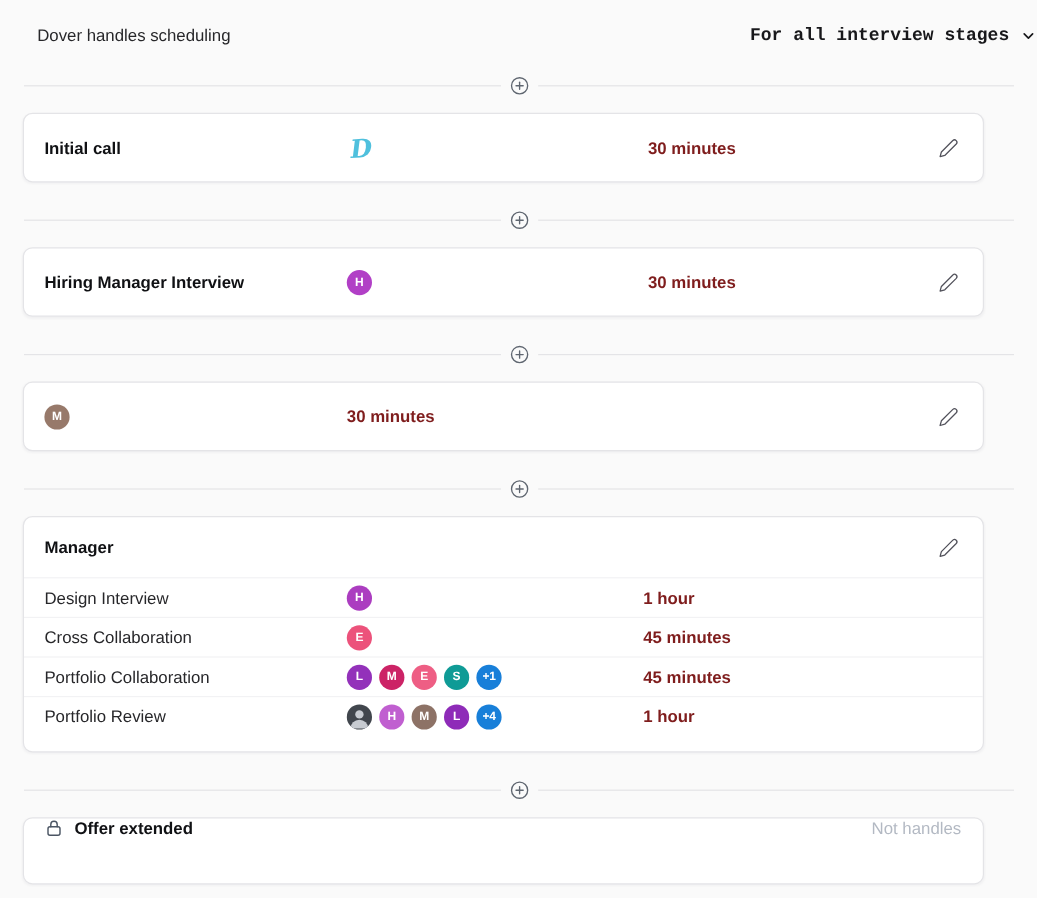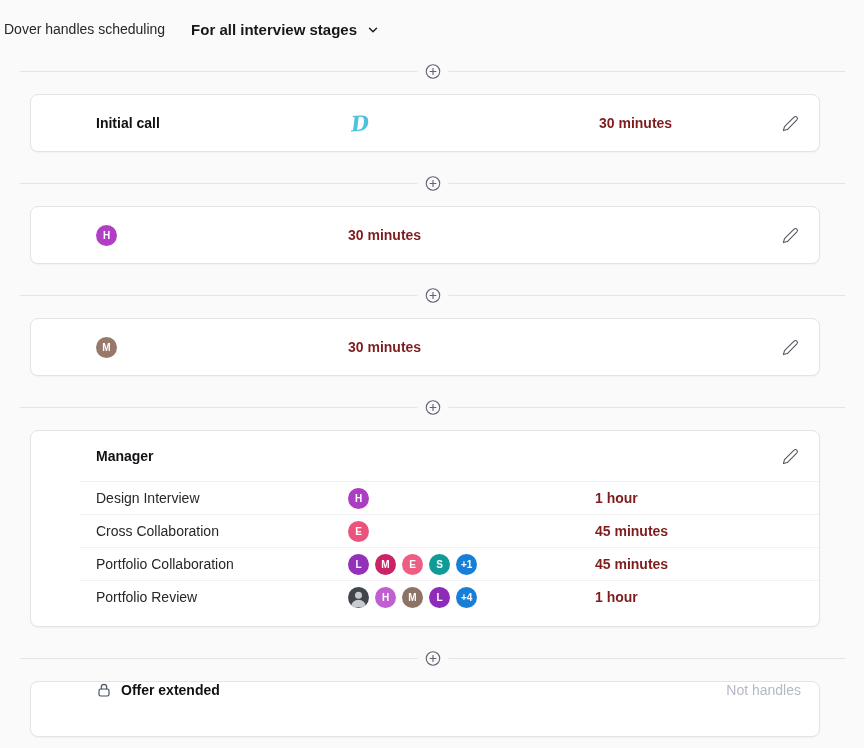--- a/index.html
+++ b/index.html
@@ -14,33 +14,34 @@
     width: 864px;
     height: 748px;
     background: #fafafa;
     overflow: hidden;
   }
 
   
   .header {
     display: flex;
     align-items: center;
-    padding: 18px 0 0 4px;
+    padding: 18px 0 0 31px;
     height: 40px;
+    justify-content: space-between;
   }
   .header-label { font-size: 14px; color: #27272a; }
   .dropdown {
     display: flex;
     align-items: center;
     gap: 9px;
     margin-left: 26px;
     background: none;
     border: none;
     cursor: pointer;
-    font-family: Liberation Sans, sans-serif;
+    font-family: Liberation Mono, monospace;
     font-size: 15px;
     font-weight: 700;
     color: #18181b;
     padding: 0;
   }
   .dropdown svg { display: block; margin-top: 2px; }
 
   
   .stage-divider {
     position: relative;
@@ -68,26 +69,25 @@
     padding: 0;
     border: none;
     background: none;
     cursor: pointer;
     color: #5f6670;
   }
   .plus-btn svg { display: block; }
 
   
   .card {
-    margin: 0 44px 0 30px;
+    margin: 0 44px 0 19px;
     background: #ffffff;
     border: 1px solid #e4e4e7;
     border-radius: 8px;
     box-shadow: 0 1px 2px rgba(16,24,40,.04);
-    padding-left: 48px;
   }
   .main-row {
     display: grid;
     grid-template-columns: 252px 251px 1fr auto;
     align-items: center;
     height: 56px;
     padding: 0 18px 0 17px;
   }
   .onsite-head {
     grid-template-columns: 377px 1fr auto;
@@ -203,20 +203,21 @@
             <circle cx="12" cy="12" r="9.5"></circle>
             <line x1="12" y1="7.8" x2="12" y2="16.2"></line>
             <line x1="7.8" y1="12" x2="16.2" y2="12"></line>
           </svg>
       </button>
     </span>
   </div>
 
   <div class="card">
     <div class="main-row">
+      <span class="stage-title">Hiring Manager Interview</span>
       <span class="avatar-cell">
         <span class="avatar" style="background-color: rgb(177, 63, 198);">H</span>
       </span>
       <span class="duration">30 minutes</span>
       <button class="edit-btn">
         <svg width="17" height="17" viewBox="0 0 24 24" fill="none" stroke="currentColor" stroke-width="1.5" stroke-linecap="round" stroke-linejoin="round">
             <path d="M17 3a2.83 2.83 0 0 1 4 4L7.5 20.5 2 22l1.5-5.5L17 3z"></path>
           </svg>
       </button>
     </div>

